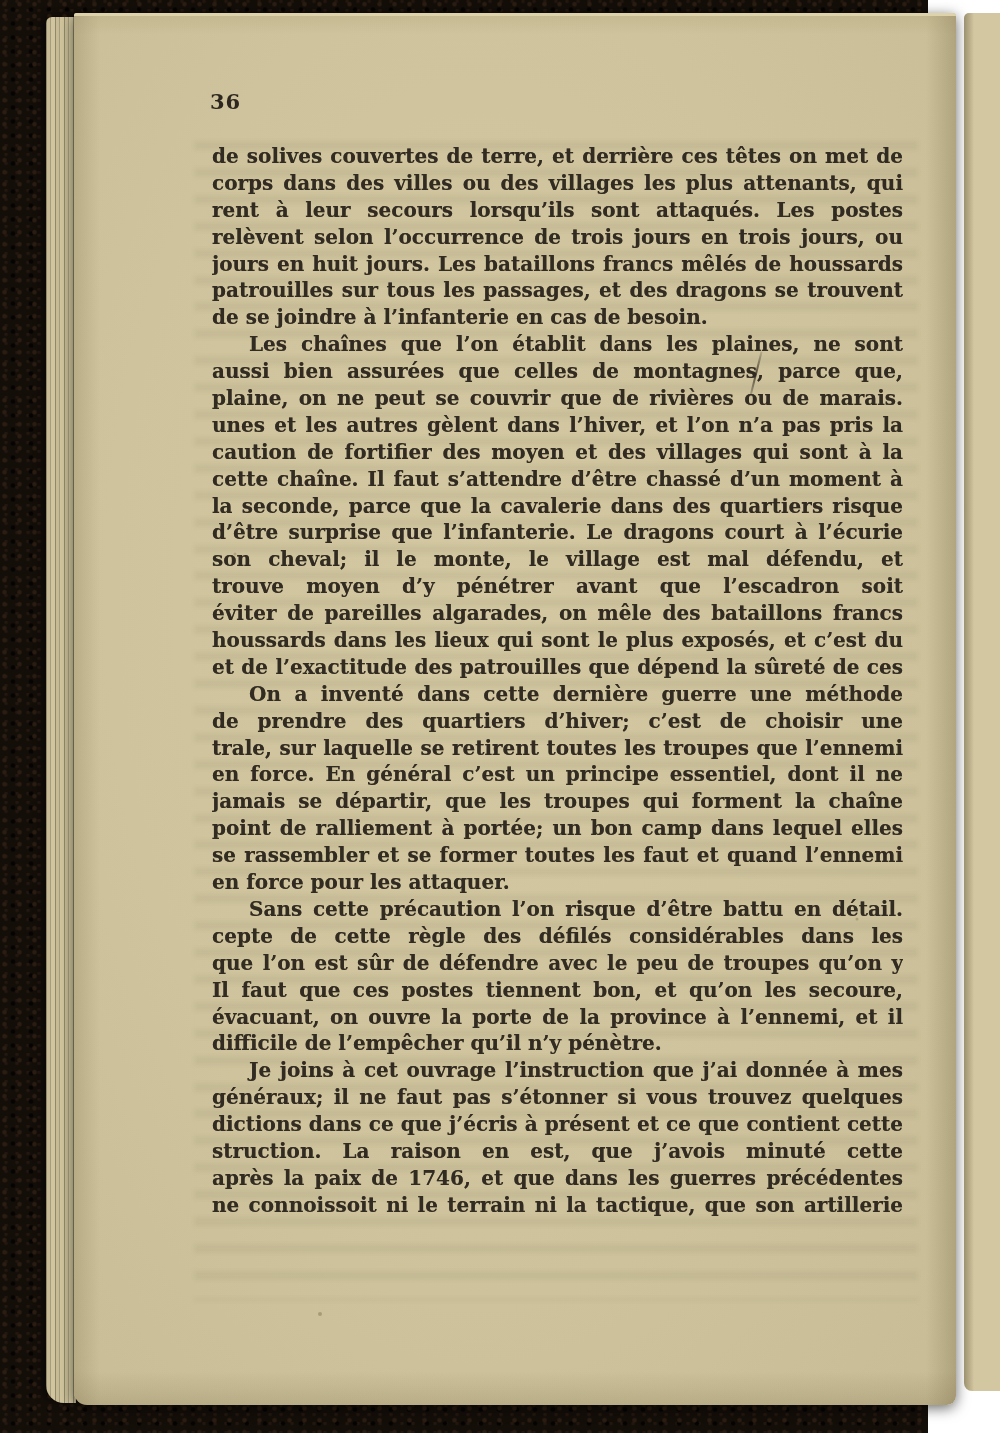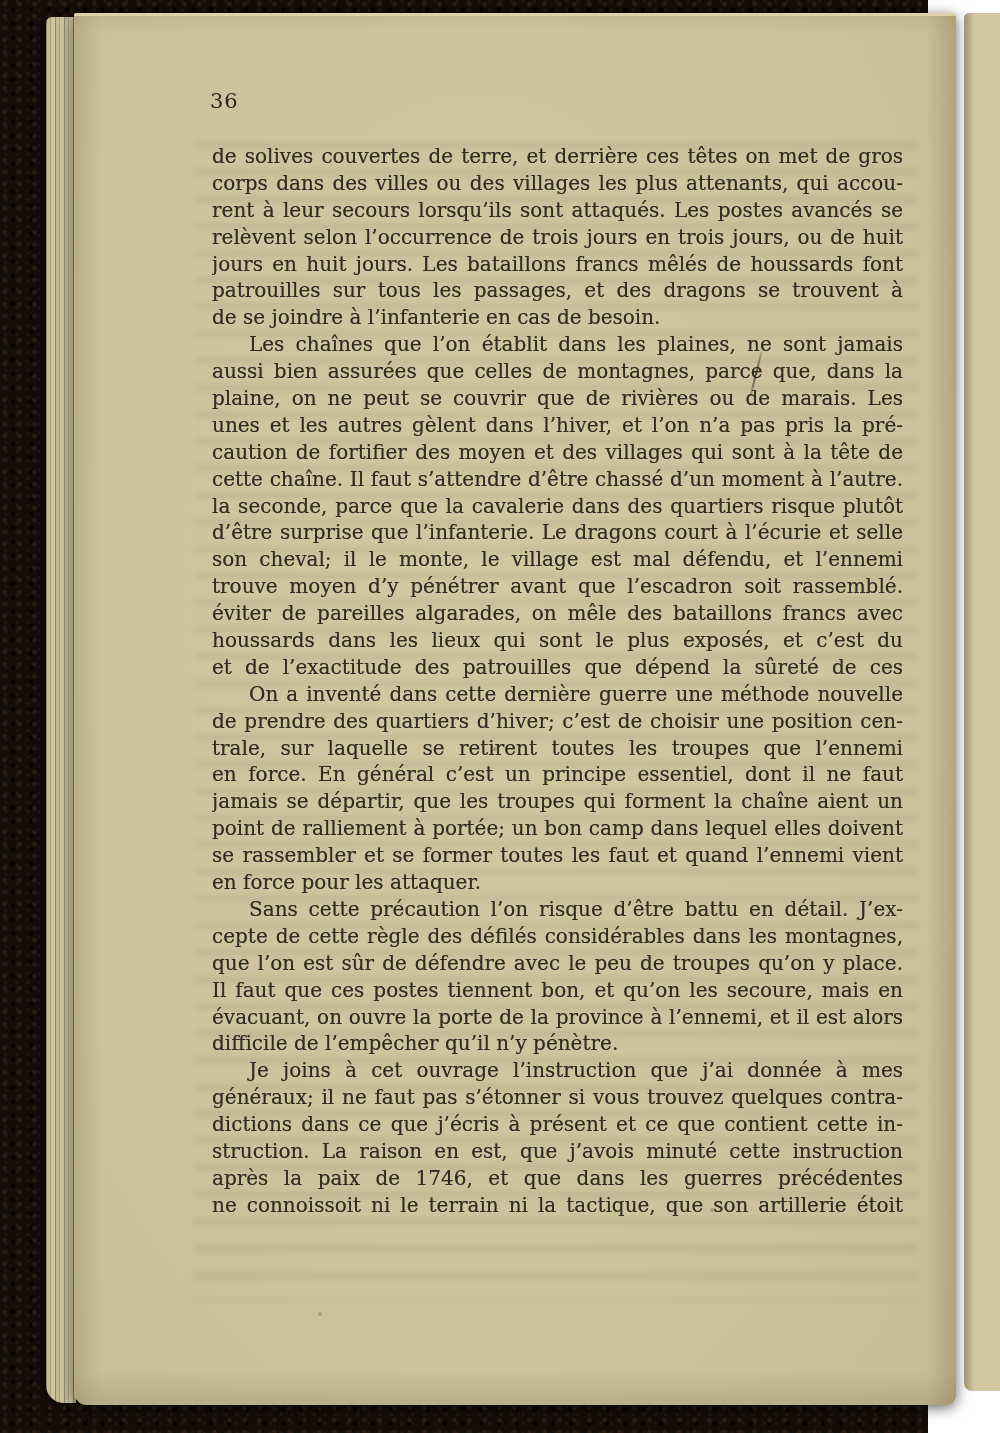--- a/index.html
+++ b/index.html
@@ -12,20 +12,21 @@
   
   .scene {
     position: relative;
     width: 928px; height: 1433px;
     background-color: #140e09;
     background-image:
       radial-gradient(circle at 30% 35%, #2b1d12 0px, #2b1d12 1.5px, transparent 3px),
       radial-gradient(circle at 72% 68%, #060403 0px, #060403 1.5px, transparent 3px),
       radial-gradient(circle at 55% 15%, #231710 0px, #231710 1px, transparent 2.5px);
     background-size: 15px 12px, 18px 14px, 11px 9px;
+    font-weight: bold;
   }
 
   
   .edge-stack {
     position: absolute;
     left: 46px; top: 17px;
     width: 30px; height: 1386px;
     border-radius: 6px 0 0 18px;
     background: repeating-linear-gradient(90deg,
       #8f886c 0px, #8f886c 1px,

